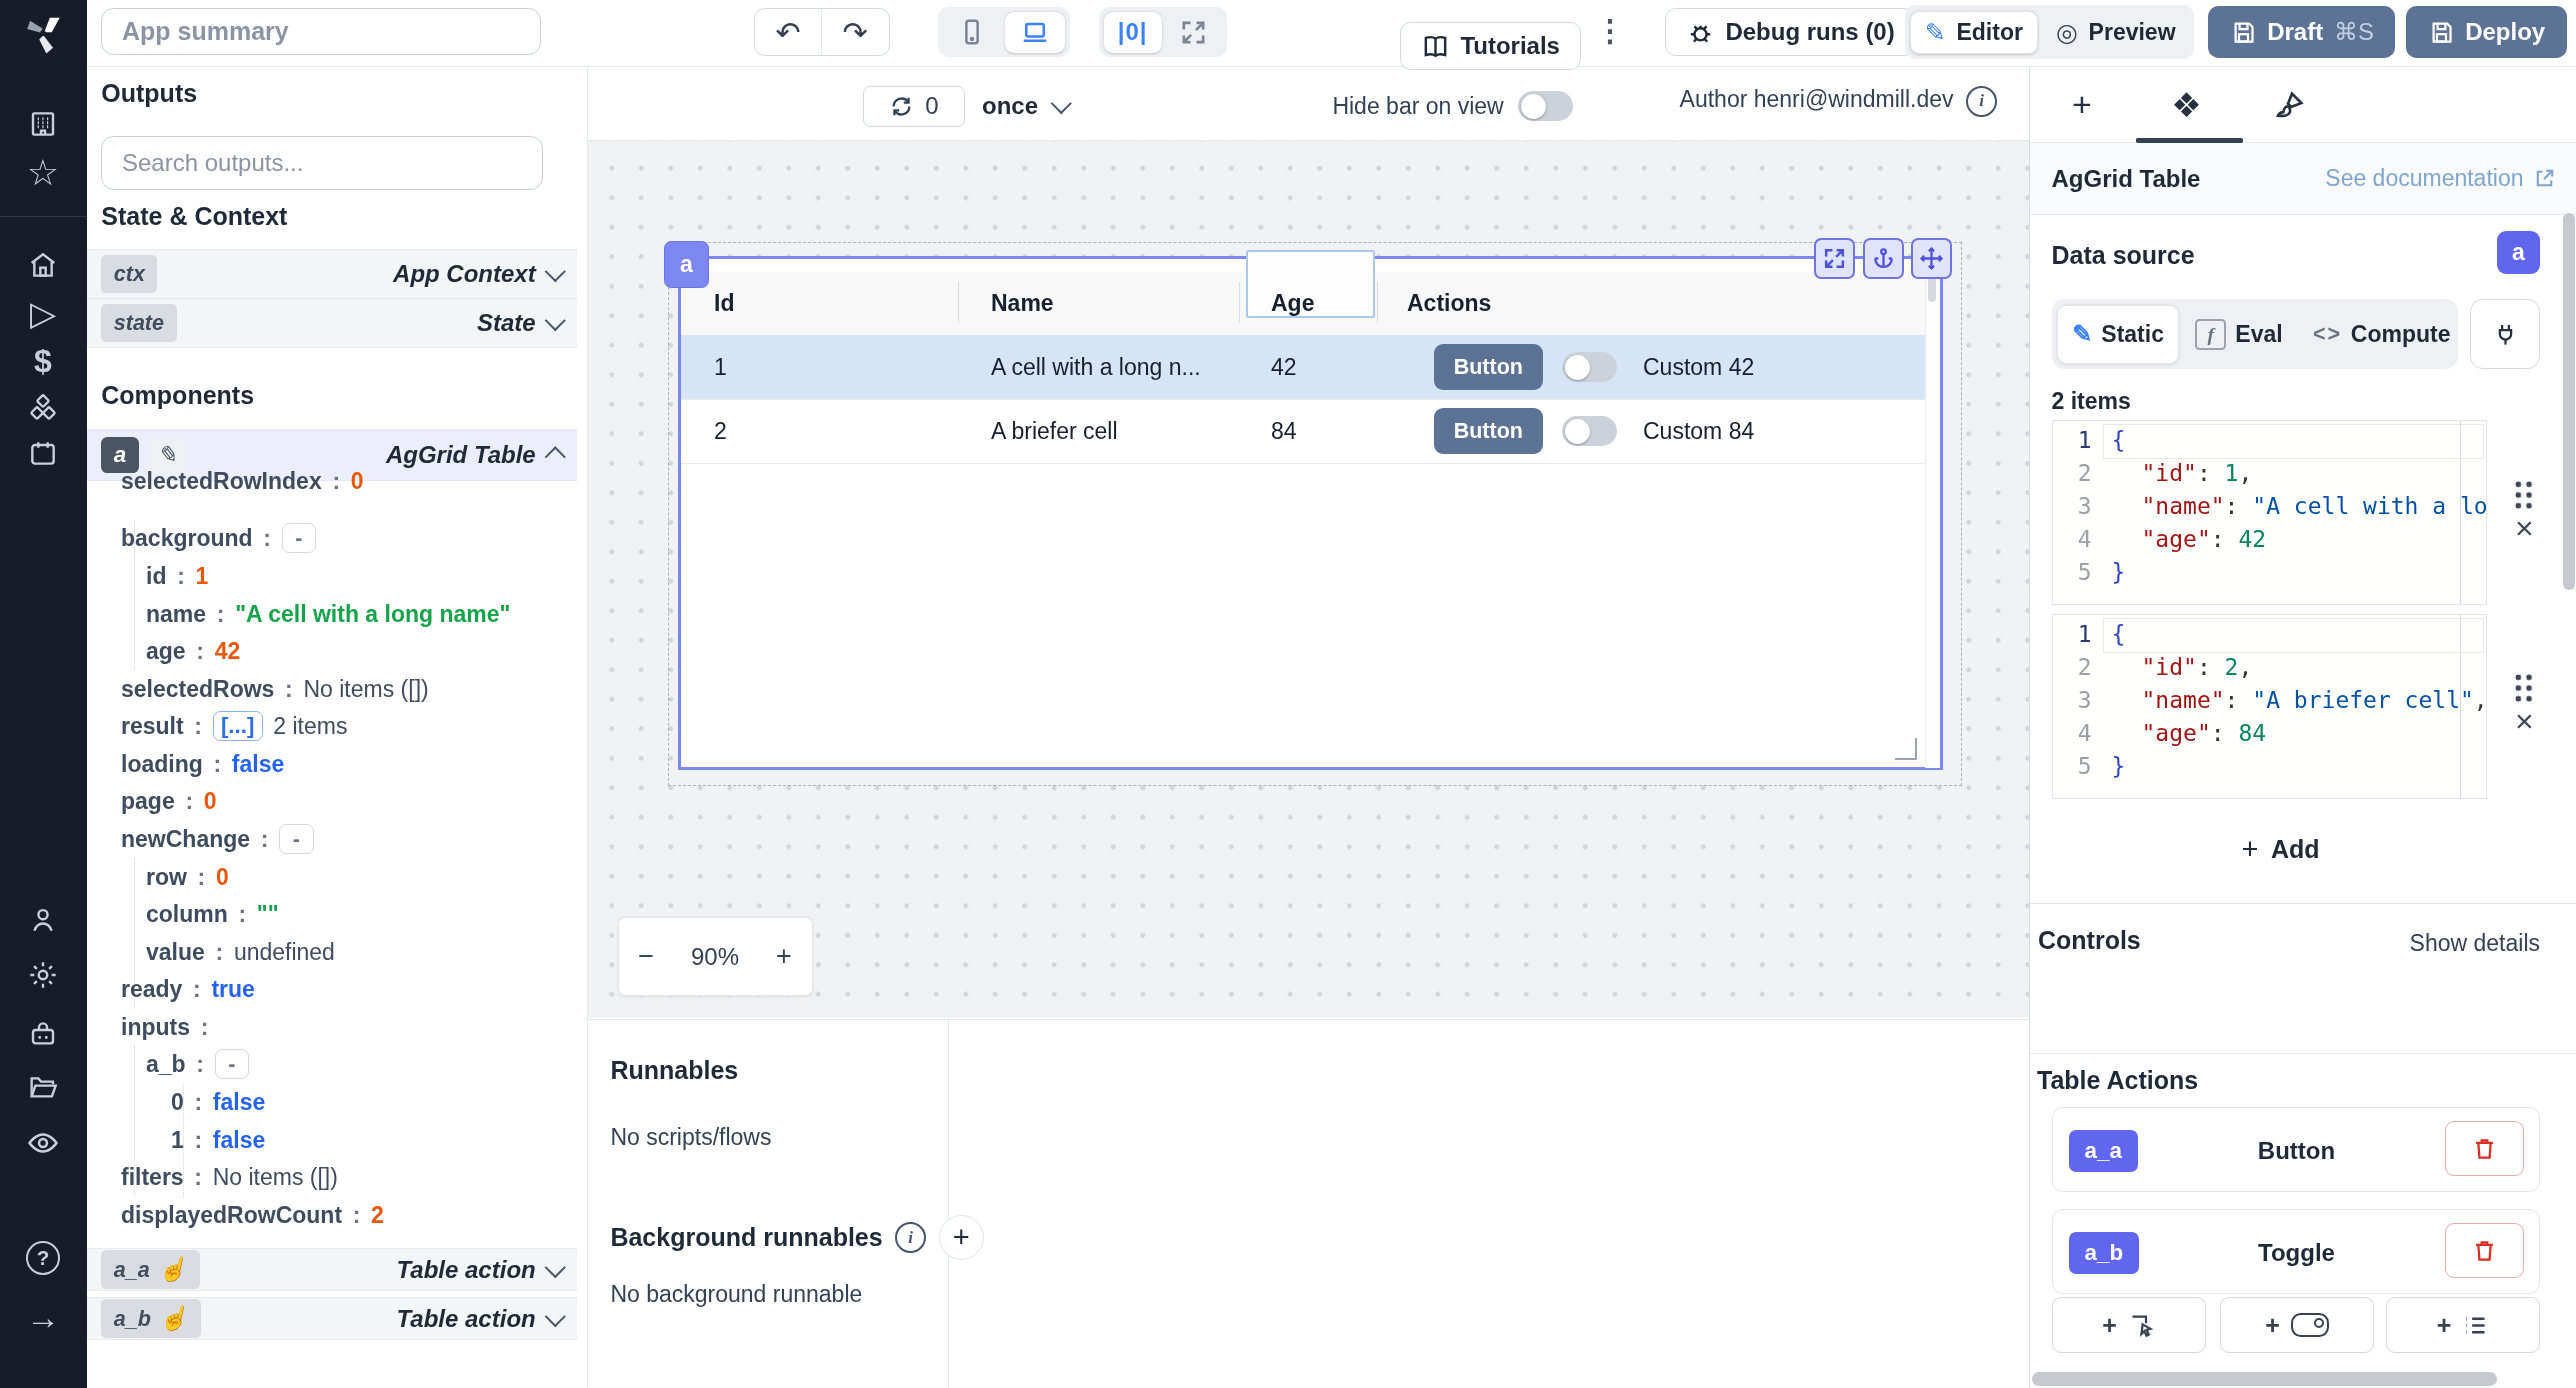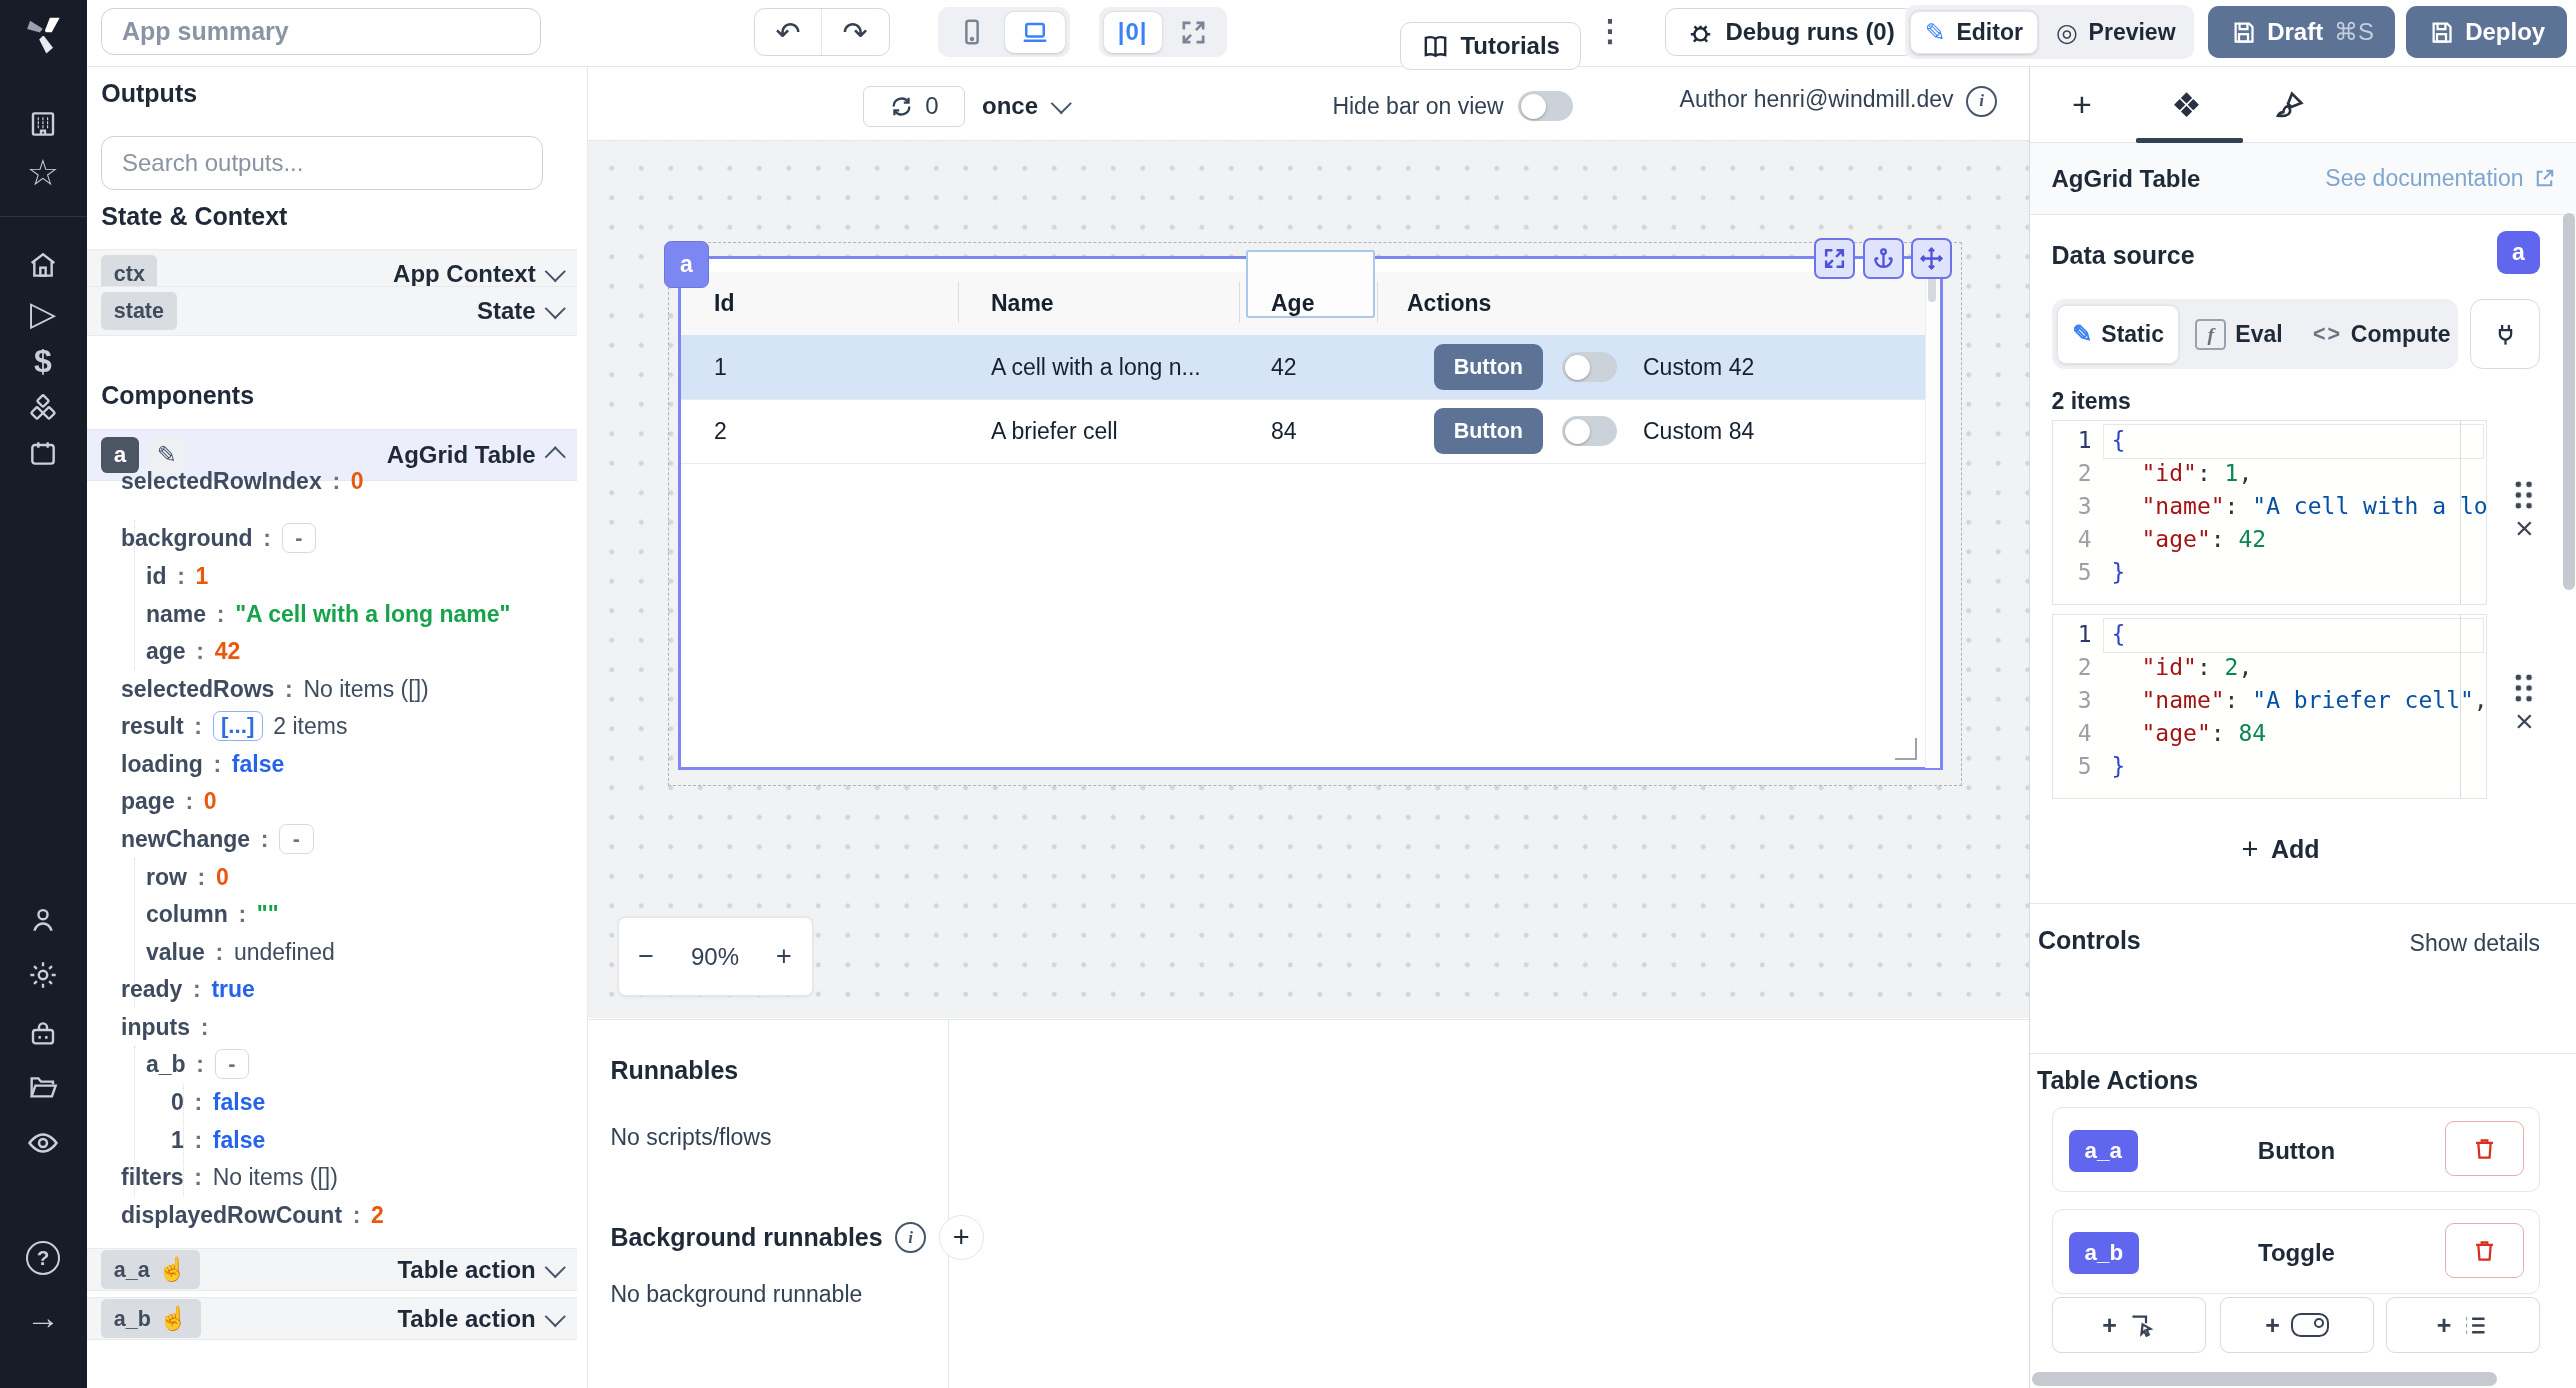--- a/index.html
+++ b/index.html
@@ -30,21 +30,21 @@
   .whitebtn{position:absolute;top:8px;height:48px;border:1.8px solid #d4d8de;border-radius:10.7px;background:#fff;display:flex;align-items:center;justify-content:center;gap:10.7px;font-weight:700;color:#1f2937;font-size:24px;padding:0 19.7px;box-sizing:border-box;}
   .slatebtn{position:absolute;top:6.3px;height:52px;background:#5d7396;border-radius:10.7px;display:flex;align-items:center;justify-content:center;gap:10.7px;color:#fff;font-weight:700;font-size:24px;padding:0 21.5px;box-sizing:border-box;}
   .kbd{color:#c3cedf;font-weight:400;}
   .zerobars{color:#3b82f6;font-weight:700;font-size:24px;letter-spacing:0.9px;}
 
   
   .leftpanel{left:87px;top:66px;width:501px;height:1322px;background:#fff;border-right:1.8px solid #e4e7eb;box-sizing:border-box;overflow:hidden;}
   .ptitle{font-weight:700;font-size:25px;color:#1f2937;}
   .search-input{position:absolute;left:14.3px;top:70px;width:442px;height:54px;border:1.8px solid #ccd2d9;border-radius:12.5px;font-family:"Liberation Sans",sans-serif;font-size:24px;color:#334155;padding:0 19.7px;outline:none;box-sizing:border-box;}
   .search-input::placeholder{color:#8b94a5;}
-  .lprow{position:absolute;left:0;width:490px;background:#f4f5f7;border-top:1.8px solid #e8eaee;border-bottom:1.8px solid #e8eaee;display:flex;align-items:center;padding:0 14.3px;box-sizing:border-box;}
+  .lprow{position:absolute;left:0;width:490px;background:#f4f5f7;border-top:1.8px solid #e8eaee;border-bottom:1.8px solid #e8eaee;display:flex;align-items:center;padding:0 14.3px;box-sizing:border-box;font-style:italic;}
   .badge{background:#d9dce1;color:#414d5f;font-weight:700;font-size:21.5px;border-radius:5.4px;padding:6.3px 12.5px;}
   .rowlabel{margin-left:auto;font-weight:700;font-size:24px;color:#1f2937;display:flex;align-items:center;gap:12.5px;}
   .chevD{width:12.5px;height:12.5px;border-right:2.7px solid #475569;border-bottom:2.7px solid #475569;transform:rotate(45deg);margin-top:-5.4px;}
   .chevU{width:12.5px;height:12.5px;border-right:2.7px solid #475569;border-bottom:2.7px solid #475569;transform:rotate(-135deg);margin-top:5.4px;}
   .comphdr{background:#eceffb;border-top:1.8px solid #e3e7f7;border-bottom:1.8px solid #e3e7f7;}
   .abadge{background:#4b5563;color:#fff;font-weight:700;font-size:22.4px;border-radius:6.3px;padding:5.4px 12.5px;}
   .pencilbox{width:38px;height:38px;background:#eef0f3;border-radius:6.3px;display:flex;align-items:center;justify-content:center;color:#475569;font-size:24px;margin-left:9px;}
   .prow{position:absolute;height:38px;display:flex;align-items:center;font-size:23px;}
   .pk{font-weight:700;color:#3f4b5e;}
   .pc{color:#6b7280;margin:0 10.7px;font-weight:700;}
@@ -318,21 +318,21 @@
     <input class="search-input" placeholder="Search outputs..." style="">
     <div class="abs ptitle" style="left:14.3px;top:136px;">State &amp; Context</div>
 
     <div class="lprow" style="top:183px;height:50px;">
       <span class="badge">ctx</span>
       <span class="rowlabel">
           <span>App Context</span>
           <span class="chevD"></span>
         </span>
     </div>
-    <div class="lprow" style="top:220px;height:50px;">
+    <div class="lprow" style="top:232px;height:50px;">
       <span class="badge">state</span>
       <span class="rowlabel">
           <span>State</span>
           <span class="chevD"></span>
         </span>
     </div>
 
     <div class="abs ptitle" style="left:14.3px;top:315px;">Components</div>
 
     <div class="lprow comphdr" style="top:363px;height:52px;">

